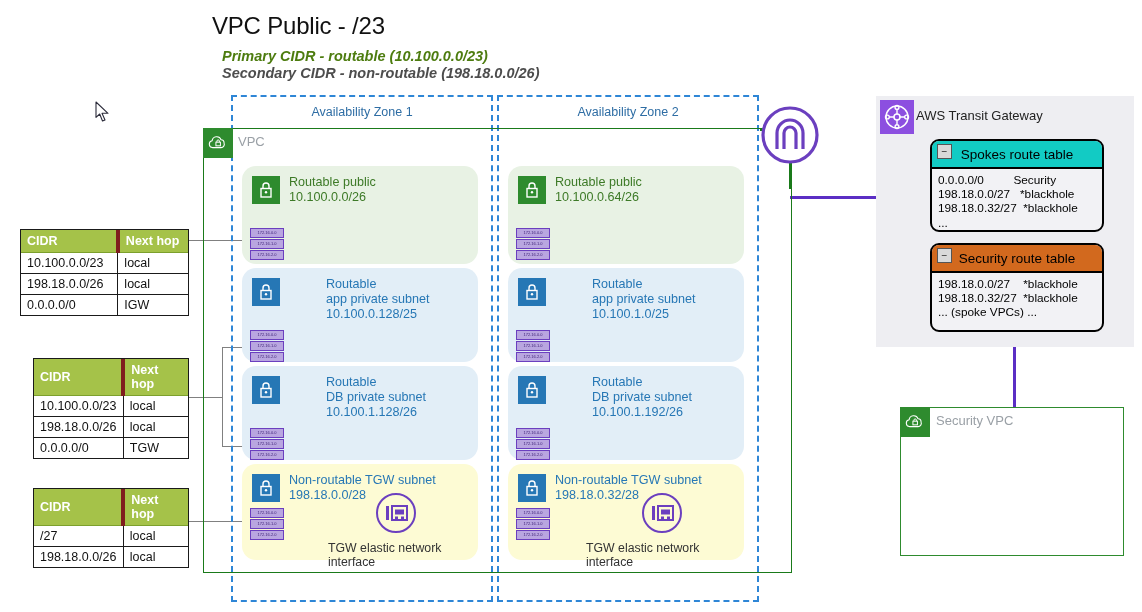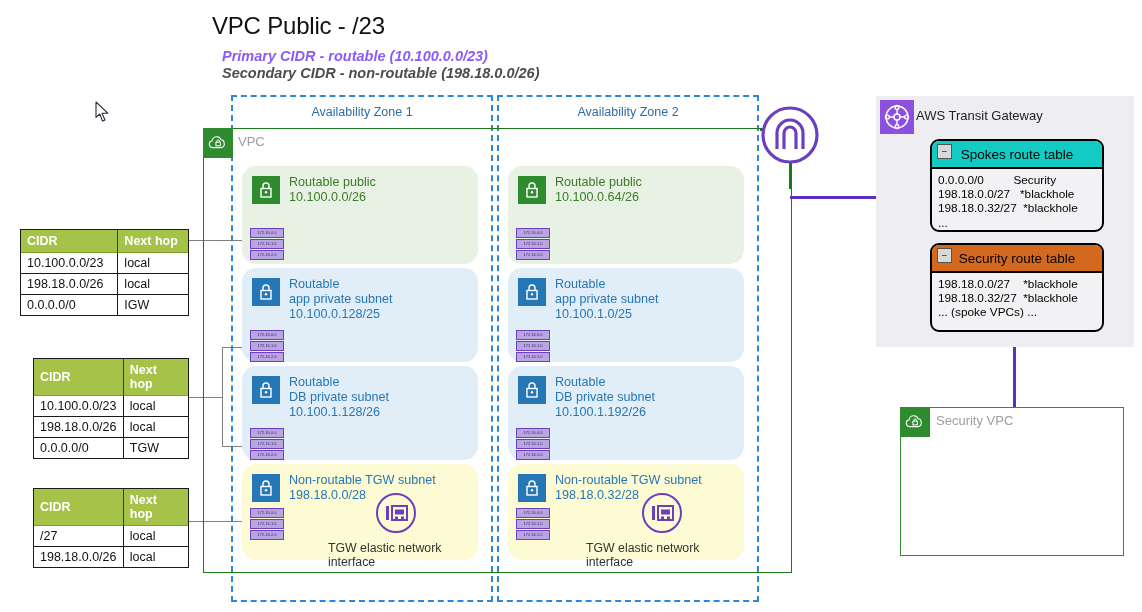--- a/index.html
+++ b/index.html
@@ -2,21 +2,21 @@
 <html><head>
 <meta charset="utf-8">
 <style>
   html,body{margin:0;padding:0;background:#ffffff;}
   body{width:1142px;height:612px;position:relative;overflow:hidden;
        font-family:"Liberation Sans","DejaVu Sans",sans-serif;}
   .abs{position:absolute;}
 
   
   #title{left:212px;top:12px;font-size:24px;font-weight:normal;color:#111111;letter-spacing:-.2px;}
-  #sub1{left:222px;top:48px;font-size:14.5px;font-style:italic;font-weight:bold;color:#8b5cf6;}
+  #sub1{left:222px;top:48px;font-size:14.5px;font-style:italic;font-weight:bold;color:#4d7c0f;}
   #sub2{left:222px;top:65px;font-size:14.5px;font-style:italic;font-weight:bold;color:#4d4d4d;}
 
   
   .az{border:2px dashed #2e86d6;background:transparent;}
   .az-label{position:absolute;top:8px;left:0;width:100%;text-align:center;
             font-size:12.5px;color:#2e6da4;}
 
   
   .vpcbox{border:1.6px solid #1a7a1a;background:transparent;}
   .vpc-badge{position:absolute;width:30px;height:30px;background:#2e8b2e;
@@ -24,37 +24,37 @@
   .vpc-name{position:absolute;font-size:13px;color:#9aa0a6;}
 
   
   .subnet{position:absolute;border-radius:14px;}
   .subnet .ico{position:absolute;left:10px;top:10px;width:28px;height:28px;
                display:flex;align-items:center;justify-content:center;}
   .subnet .txt{position:absolute;left:47px;top:9px;font-size:12.6px;line-height:15px;}
   .green-sub{background:#e8f2e4;}
   .green-sub .txt{color:#3d7a27;}
   .blue-sub{background:#e2eef7;}
-  .blue-sub .txt{color:#2677b5;}
+  .blue-sub .txt{color:#2677b5;margin-left:37px;}
   .yellow-sub{background:#fdfbd4;}
   .yellow-sub .txt{color:#2677b5;}
 
   
   .chips{position:absolute;left:8px;width:34px;}
   .chip{height:8px;margin-bottom:1px;background:#b9a6e0;border:1px solid #6b3fbf;
         font-size:4px;color:#3a1d73;line-height:7px;text-align:center;overflow:hidden;
         font-family:"Liberation Sans",sans-serif;}
 
   .eni-label{position:absolute;font-size:12.3px;color:#333;}
 
   
   .rt{position:absolute;border:1.5px solid #1a1a1a;background:#fff;border-collapse:collapse;}
   .rt table{border-collapse:collapse;width:100%;}
   .rt th{background:#a5c249;color:#ffffff;font-size:12.5px;font-weight:bold;
-         text-align:left;padding:4px 6px;border-right:1px solid #7f1d1d;}
+         text-align:left;padding:4px 6px;border-right:4px solid #7f1d1d;}
   .rt th:last-child{border-right:none;}
   .rt td{font-size:12.5px;color:#111;padding:3px 6px;border-top:1px solid #1a1a1a;
          border-right:1px solid #1a1a1a;background:#fff;}
   .rt td:last-child{border-right:none;}
   .rt tr.firstrow td{border-top:1.5px solid #7ca02c;}
 
   
   #tgw-panel{background:#eeeef2;}
   .tgw-ico{position:absolute;width:34px;height:34px;background:#8c4fe0;
            display:flex;align-items:center;justify-content:center;}

